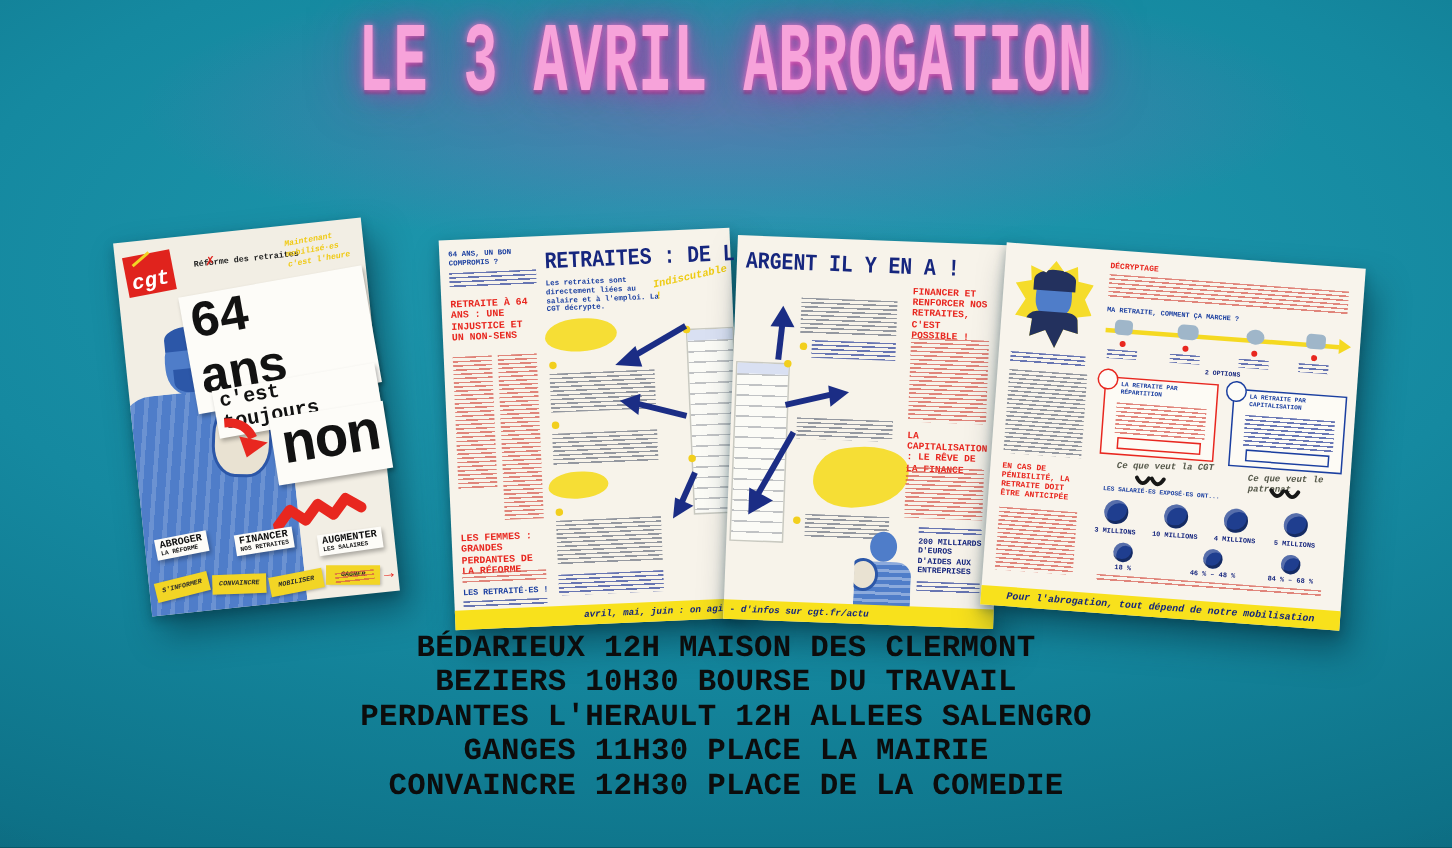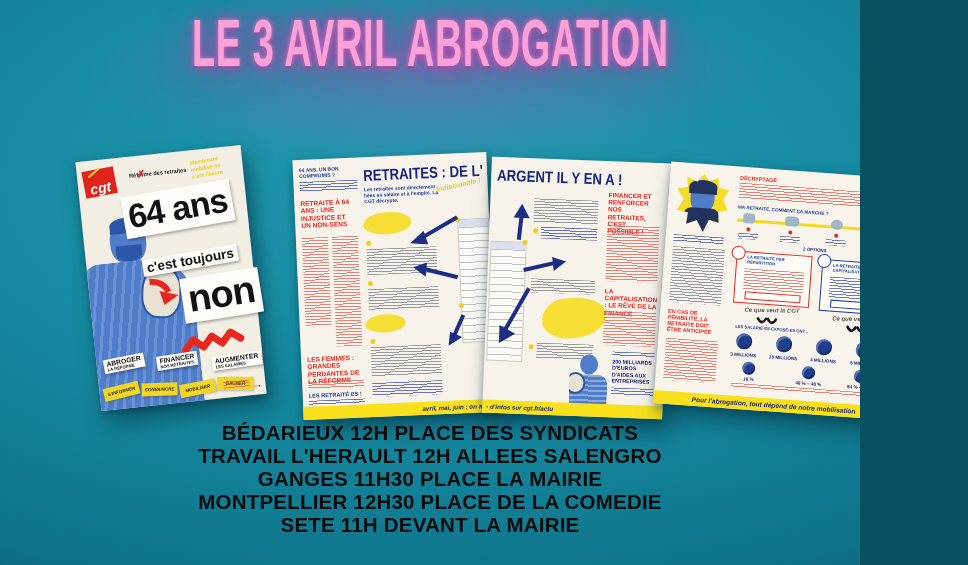--- a/index.html
+++ b/index.html
@@ -1,17 +1,17 @@
 <!DOCTYPE html>
 <html><head>
 <meta charset="utf-8">
 <style>
   html,body{margin:0;padding:0;background:#07505f;font-family:"Liberation Sans",sans-serif;}
-  .stage{position:relative;width:860px;height:565px;overflow:hidden;
-    background:radial-gradient(120% 95% at 50% 32%, #209bb1 0%, #1589a0 45%, #0e7288 78%, #0a6175 100%);}
+  .stage{position:relative;width:968px;height:565px;overflow:hidden;
+    background:radial-gradient(120% 95% at 50% 32%, #209bb1 0%, #1589a0 45%, #0e7288 78%, #0a6175 100%);font-family:Liberation Mono, monospace;}
   .stage::before{content:"";position:absolute;inset:0;pointer-events:none;
     background:radial-gradient(58% 24% at 50% 13%, rgba(236,62,188,.28), rgba(236,62,188,0) 70%);}
   .stage::after{content:"";position:absolute;inset:0;pointer-events:none;
     background:radial-gradient(145% 125% at 50% 38%, rgba(0,0,0,0) 58%, rgba(5,44,56,.38) 100%);}
 
   
   .neon{position:absolute;left:0;right:0;text-align:center;color:#f7a3da;font-weight:700;
     font-size:61px;line-height:1;white-space:nowrap;z-index:5;
     text-shadow:0 0 5px rgba(250,120,205,.9),0 0 20px rgba(232,45,175,.7),0 0 44px rgba(220,30,160,.5),0 2px 2px rgba(110,15,80,.45);}
   .neon>span{display:inline-block;transform:scale(.62,1.08);transform-origin:50% 50%;letter-spacing:1px;}
@@ -290,20 +290,20 @@
     <div class="statcircle" style="left:198px;top:194px;width:13px;height:13px;"></div>
     <div class="statlabel" style="left:74px;top:209px;width:38px;">18 %</div>
     <div class="statlabel" style="left:134px;top:209px;width:38px;">46 % – 48 %</div>
     <div class="statlabel" style="left:186px;top:209px;width:38px;">84 % – 68 %</div>
     <div class="tl c-red" style="left:76px;top:216px;width:150px;height:5px;"></div>
 
     <div class="footerbar" style="text-align:center;font-size:6.6px;"><span>Pour l'abrogation, tout dépend de notre mobilisation</span></div>
   </div>
 
   <div class="events">
-    <div>BÉDARIEUX 12H PLACE DES SYNDICATS</div>
-    <div>TRAVAIL L'HERAULT 12H ALLEES SALENGRO</div>
+    <div>BÉDARIEUX 12H MAISON DES CLERMONT</div>
+    <div>BEZIERS 10H30 BOURSE DU TRAVAIL</div>
+    <div>PERDANTES L'HERAULT 12H ALLEES SALENGRO</div>
     <div>GANGES 11H30 PLACE LA MAIRIE</div>
-    <div>MONTPELLIER 12H30 PLACE DE LA COMEDIE</div>
-    <div>SETE 11H DEVANT LA MAIRIE</div>
+    <div>CONVAINCRE 12H30 PLACE DE LA COMEDIE</div>
   </div>
 
 </div>
 
 </body></html>

